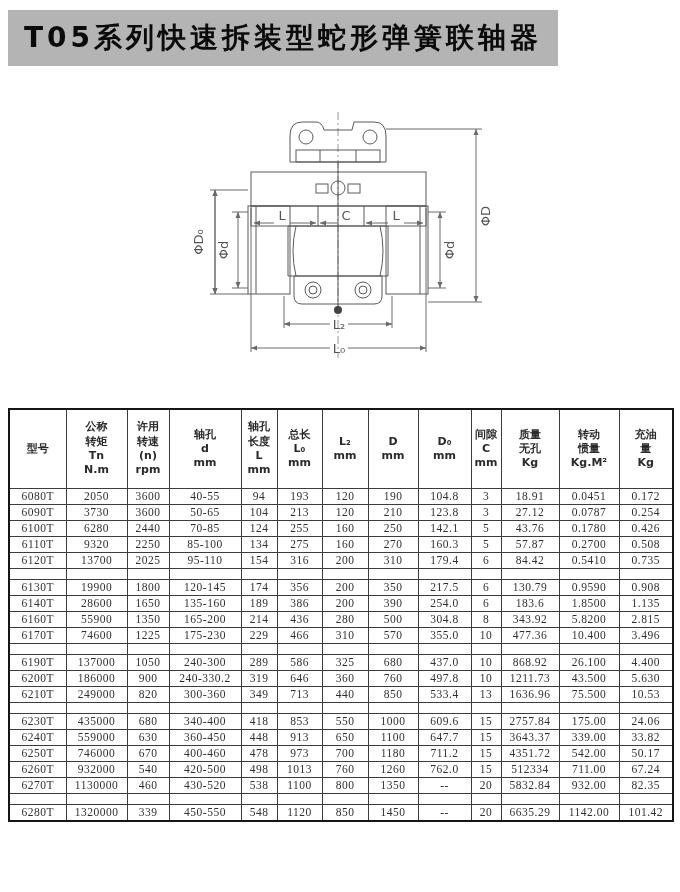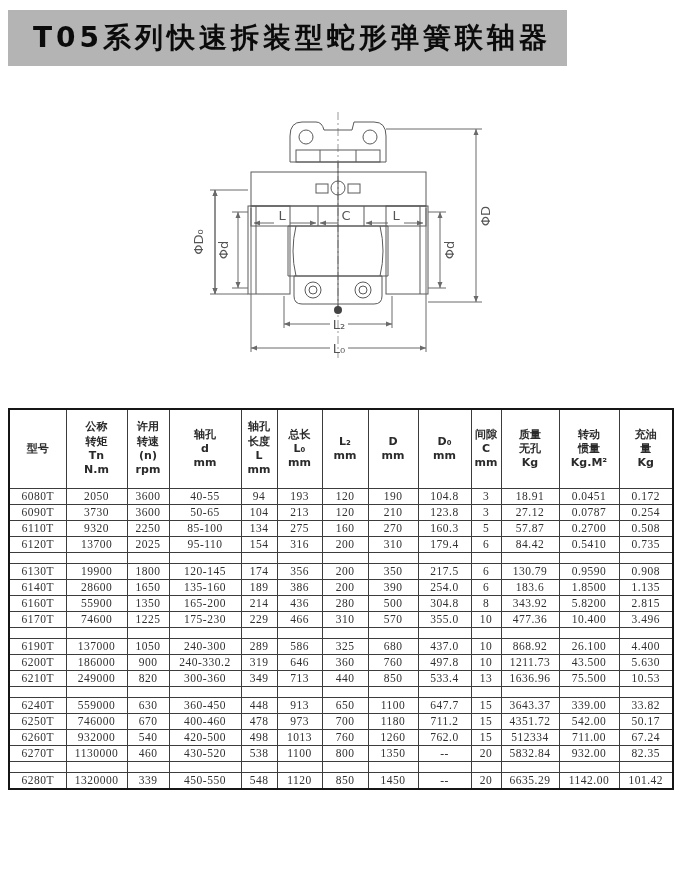--- a/index.html
+++ b/index.html
@@ -1,21 +1,21 @@
 <!DOCTYPE html>
 <html><head>
 <meta charset="utf-8">
 <style>
   html,body{margin:0;padding:0;background:#ffffff;}
   #page{position:relative;width:680px;height:892px;background:#fff;overflow:hidden;
         font-family:"Liberation Serif","DejaVu Serif",serif;color:#222;}
 
   
   .banner{position:absolute;left:8px;top:10px;width:550px;height:56px;background:#b4b4b4;
-          display:flex;align-items:center;justify-content:center;padding-left:9px;}
+          display:flex;align-items:center;justify-content:center;}
   .banner-text{font-family:"DejaVu Sans","Liberation Sans",sans-serif;font-weight:bold;
                font-size:28px;letter-spacing:4px;color:#0b0b0b;white-space:nowrap;}
 
   
   .drawing{position:absolute;left:170px;top:106px;width:340px;height:266px;}
   .drawing svg{width:100%;height:100%;}
   .dim-text{font-family:"DejaVu Sans","Liberation Sans",sans-serif;font-size:13px;fill:#555;}
   .dim-line{stroke:#6a6a6a;stroke-width:1;fill:none;}
   .part-line{stroke:#5a5a5a;stroke-width:1;fill:none;}
 
@@ -209,20 +209,35 @@
           <td>213</td>
           <td>120</td>
           <td>210</td>
           <td>123.8</td>
           <td>3</td>
           <td>27.12</td>
           <td>0.0787</td>
           <td>0.254</td>
         </tr>
         <tr>
+          <td>6100T</td>
+          <td>6280</td>
+          <td>2440</td>
+          <td>70-85</td>
+          <td>124</td>
+          <td>255</td>
+          <td>160</td>
+          <td>250</td>
+          <td>142.1</td>
+          <td>5</td>
+          <td>43.76</td>
+          <td>0.1780</td>
+          <td>0.426</td>
+        </tr>
+        <tr>
           <td>6110T</td>
           <td>9320</td>
           <td>2250</td>
           <td>85-100</td>
           <td>134</td>
           <td>275</td>
           <td>160</td>
           <td>270</td>
           <td>160.3</td>
           <td>5</td>
@@ -389,20 +404,35 @@
           <td></td>
           <td></td>
           <td></td>
           <td></td>
           <td></td>
           <td></td>
           <td></td>
           <td></td>
         </tr>
         <tr>
+          <td>6230T</td>
+          <td>435000</td>
+          <td>680</td>
+          <td>340-400</td>
+          <td>418</td>
+          <td>853</td>
+          <td>550</td>
+          <td>1000</td>
+          <td>609.6</td>
+          <td>15</td>
+          <td>2757.84</td>
+          <td>175.00</td>
+          <td>24.06</td>
+        </tr>
+        <tr>
           <td>6240T</td>
           <td>559000</td>
           <td>630</td>
           <td>360-450</td>
           <td>448</td>
           <td>913</td>
           <td>650</td>
           <td>1100</td>
           <td>647.7</td>
           <td>15</td>

